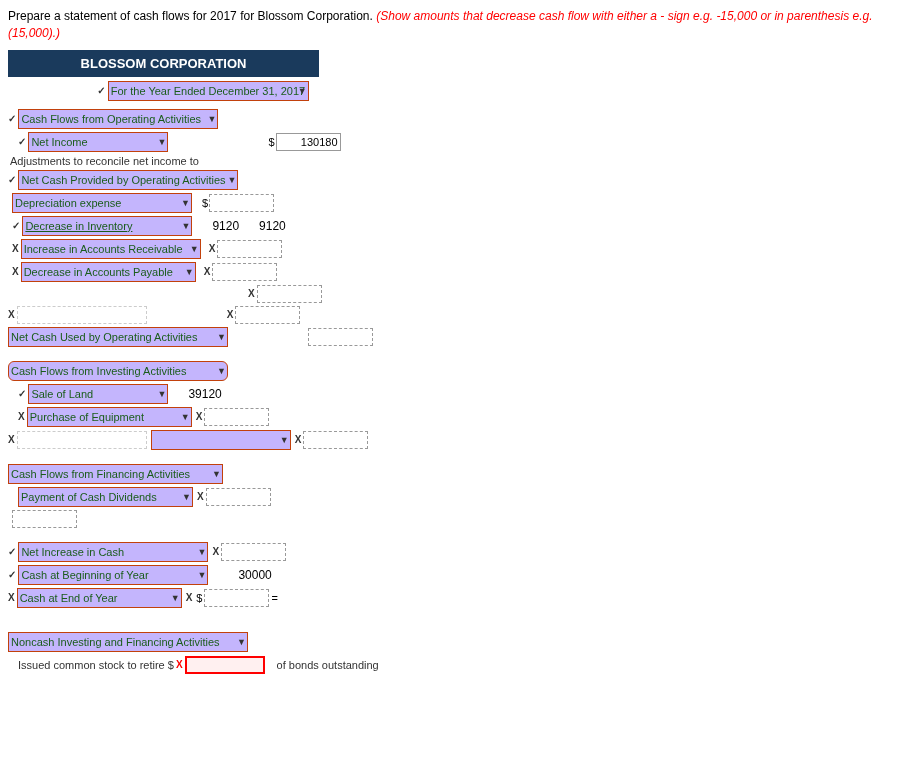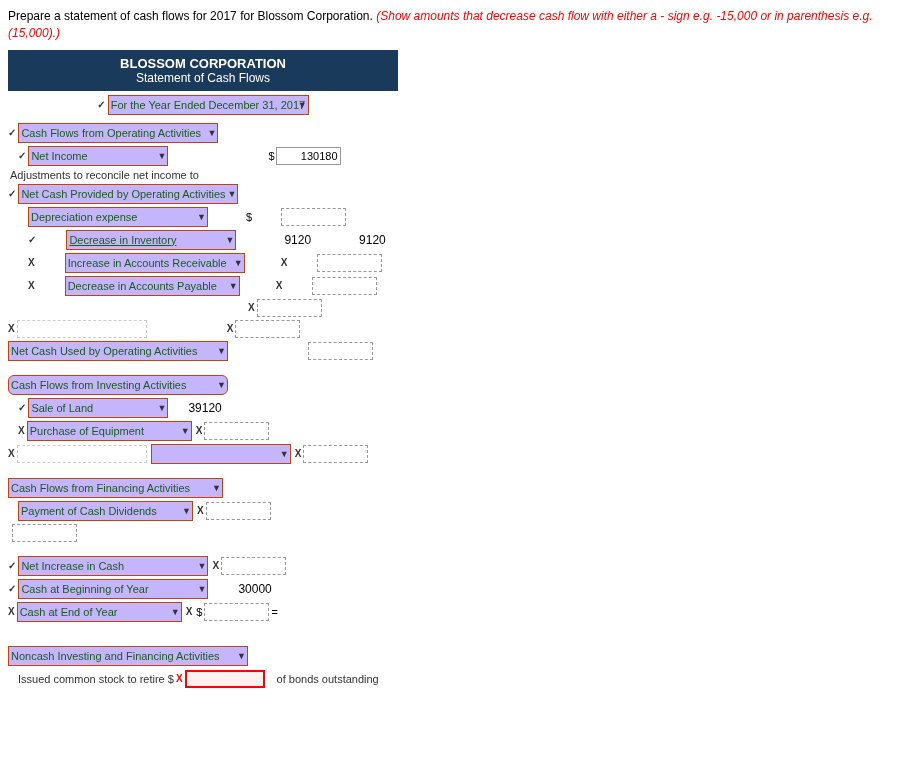--- a/index.html
+++ b/index.html
@@ -18,21 +18,21 @@
     }
     .instruction .highlight {
       color: red;
       font-style: italic;
     }
     .header-box {
       background: #1a3a5c;
       color: white;
       text-align: center;
       padding: 6px 10px;
-      width: 390px;
+      width: 311px;
       margin-bottom: 4px;
     }
     .header-box .company-name {
       font-weight: bold;
       font-size: 13px;
     }
     .header-box .statement-title {
       font-size: 12px;
     }
     .date-row {
@@ -105,21 +105,21 @@
       font-size: 10px;
       color: #333;
       margin-right: 2px;
       font-weight: bold;
     }
     .dollar-sign {
       font-size: 11px;
       margin-right: 1px;
     }
     .indent-1 { margin-left: 10px; }
-    .indent-2 { margin-left: 20px; gap: 28px; }
+    .indent-2 { margin-left: 4px; }
     .adjustments-label {
       font-size: 11px;
       color: #333;
       margin-left: 2px;
       margin-bottom: 3px;
     }
     .spacer { height: 8px; }
     .noncash-section {
       margin-top: 10px;
     }
@@ -138,21 +138,20 @@
 </head>
 <body>
 
 <div class="instruction">
   <span>Prepare a statement of cash flows for 2017 for Blossom Corporation.</span>
   <span class="highlight">(Show amounts that decrease cash flow with either a - sign e.g. -15,000 or in parenthesis e.g. (15,000).)</span>
 </div>
 
 <div class="header-box">
   <div class="company-name">BLOSSOM CORPORATION</div>
-  <div class="statement-title">Statement of Cash Flows</div>
 </div>
 <div class="date-row">
   <span class="checkbox-x">✓</span>
   <div class="date-select-wrapper">
     <select class="date-dropdown green-select">
       <option>For the Year Ended December 31, 2017</option>
     </select>
     <span class="select-arrow">▼</span>
   </div>
 </div>

